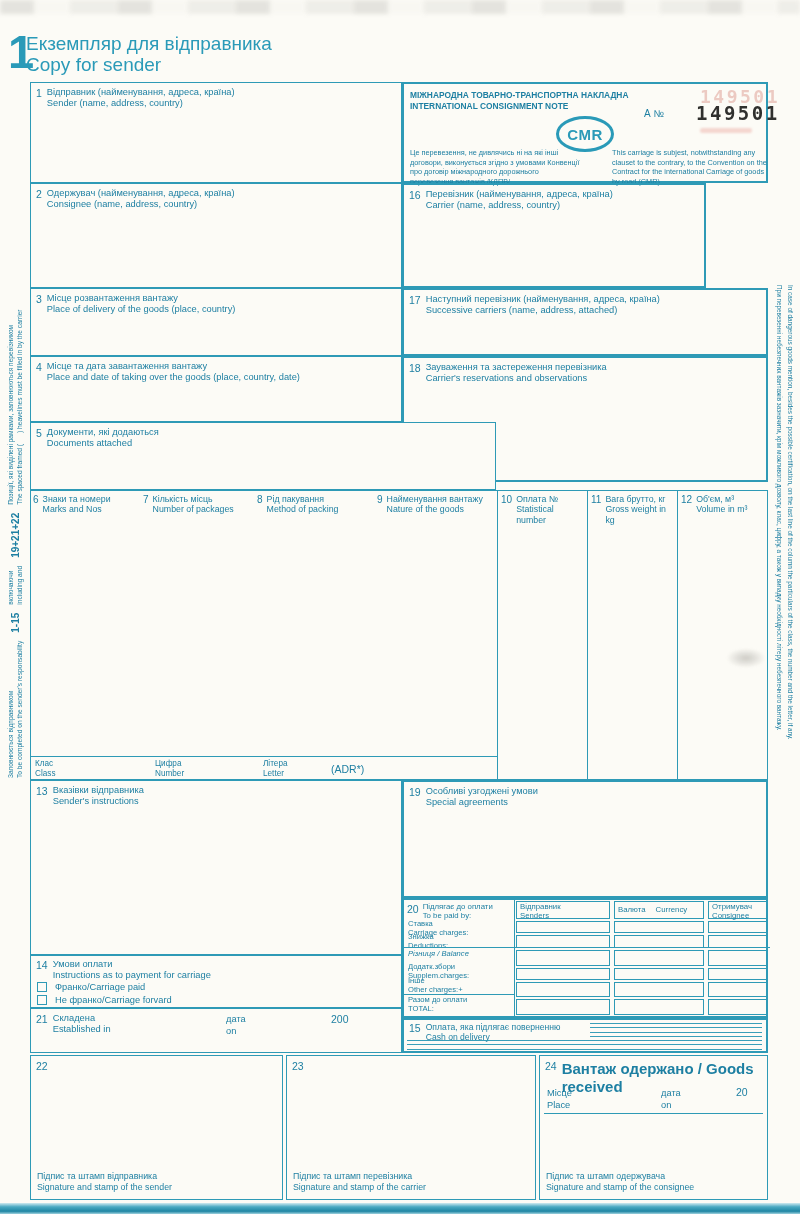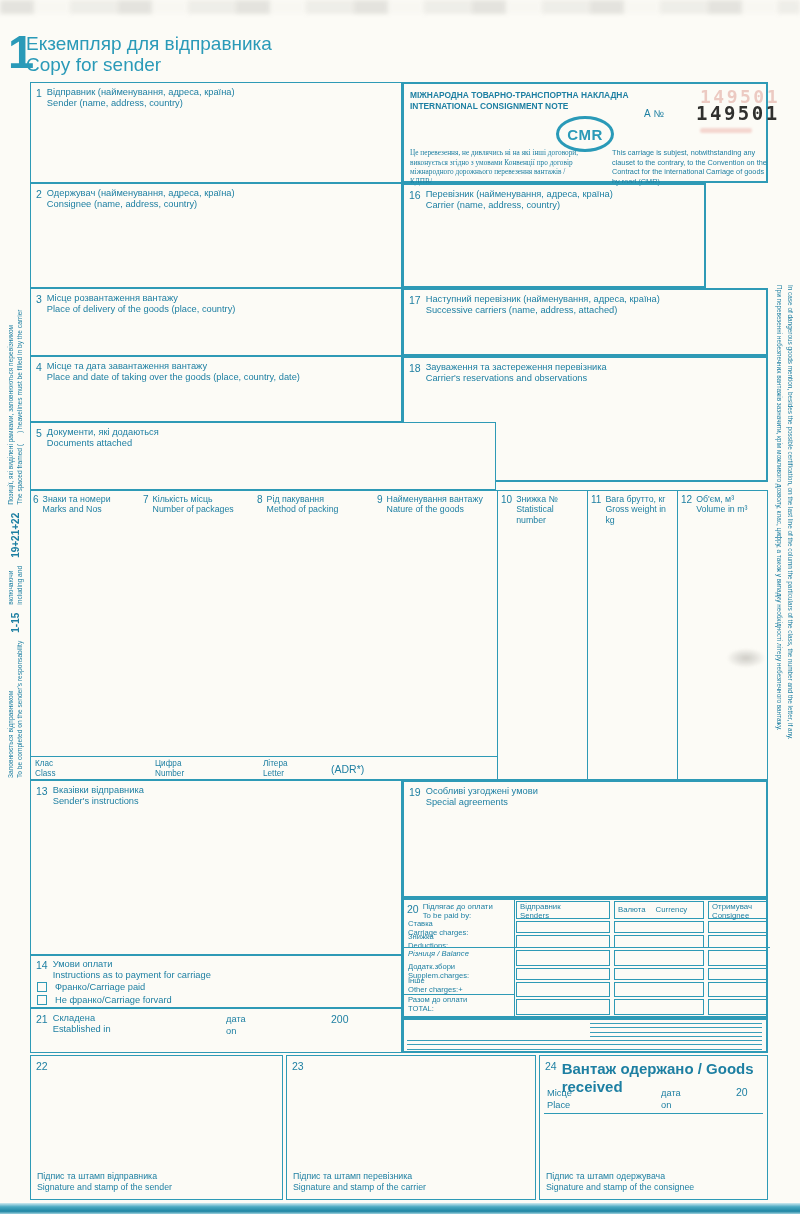--- a/index.html
+++ b/index.html
@@ -107,21 +107,21 @@
   <div class="box thick" style="left:402px;top:82px;width:366px;height:101px;">
     <div class="hdr-title">
       <span>МІЖНАРОДНА ТОВАРНО-ТРАНСПОРТНА НАКЛАДНА</span>
       <span>INTERNATIONAL CONSIGNMENT NOTE</span>
     </div>
     <div class="ghost">149501</div>
     <div class="series">А №</div>
     <div class="serial">149501</div>
     <div class="smear"></div>
     <div class="cmr-oval">CMR</div>
-    <div class="clause" style="left:6px;top:64px;width:172px;font-family:Liberation Serif, serif;">Це перевезення, не дивлячись ні на які інші договори, виконується згідно з умовами Конвенції про договір міжнародного дорожнього перевезення вантажів /КДПВ/</div>
+    <div class="clause" style="left:6px;top:64px;width:172px;">Це перевезення, не дивлячись ні на які інші договори, виконується згідно з умовами Конвенції про договір міжнародного дорожнього перевезення вантажів /КДПВ/</div>
     <div class="clause" style="left:208px;top:64px;width:155px;">This carriage is subjest, notwithstanding any clauset to the contrary, to the Convention on the Contract for the international Carriage of goods by road (CMR)</div>
   </div>
 
   <div class="box" style="left:30px;top:183px;width:372px;height:105px;">
     <div class="bh">
         <span class="num">2</span>
       <span class="lb">
           <span>Одержувач (найменування, адреса, країна)</span>
       <span>Consignee (name, address, country)</span>
         </span>
@@ -213,21 +213,21 @@
     <div class="thead" style="left:346px;top:3px;width:118px;">
       <span class="num">9</span>
       <span class="lb">
           <span>Найменування вантажу</span>
       <span>Nature of the goods</span>
         </span>
       </div>
     <div class="thead" style="left:470px;top:3px;width:84px;">
       <span class="num">10</span>
       <span class="lb">
-          <span>Знижка №</span>
+          <span>Оплата №</span>
       <span>Statistical number</span>
         </span>
       </div>
     <div class="thead" style="left:560px;top:3px;width:84px;">
       <span class="num">11</span>
       <span class="lb">
           <span>Вага брутто, кг</span>
       <span>Gross weight in kg</span>
         </span>
       </div>
@@ -376,20 +376,27 @@
         </span>
       </div>
     <div class="b21-date">
       <span>дата</span>
       <span>on</span>
       </div>
     <div class="b21-year">200</div>
   </div>
 
   <div class="box thick" style="left:402px;top:1018px;width:366px;height:35px;">
+    <div class="bh" style="padding:2px 5px;">
+        <span class="num">15</span>
+      <span class="lb" style="font-size:8.6px;">
+          <span>Оплата, яка підлягає поверненню</span>
+      <span>Cash on delivery</span>
+        </span>
+      </div>
     <div class="stripes" style="right:4px;top:3px;width:172px;height:15px;"></div>
     <div class="stripes" style="left:3px;right:4px;top:20px;height:12px;"></div>
   </div>
 
   <div class="box" style="left:30px;top:1055px;width:253px;height:145px;">
     <div class="bh">
         <span class="num">22</span>
       </div>
     <div class="sig">
       <span>Підпис та штамп відправника</span>

